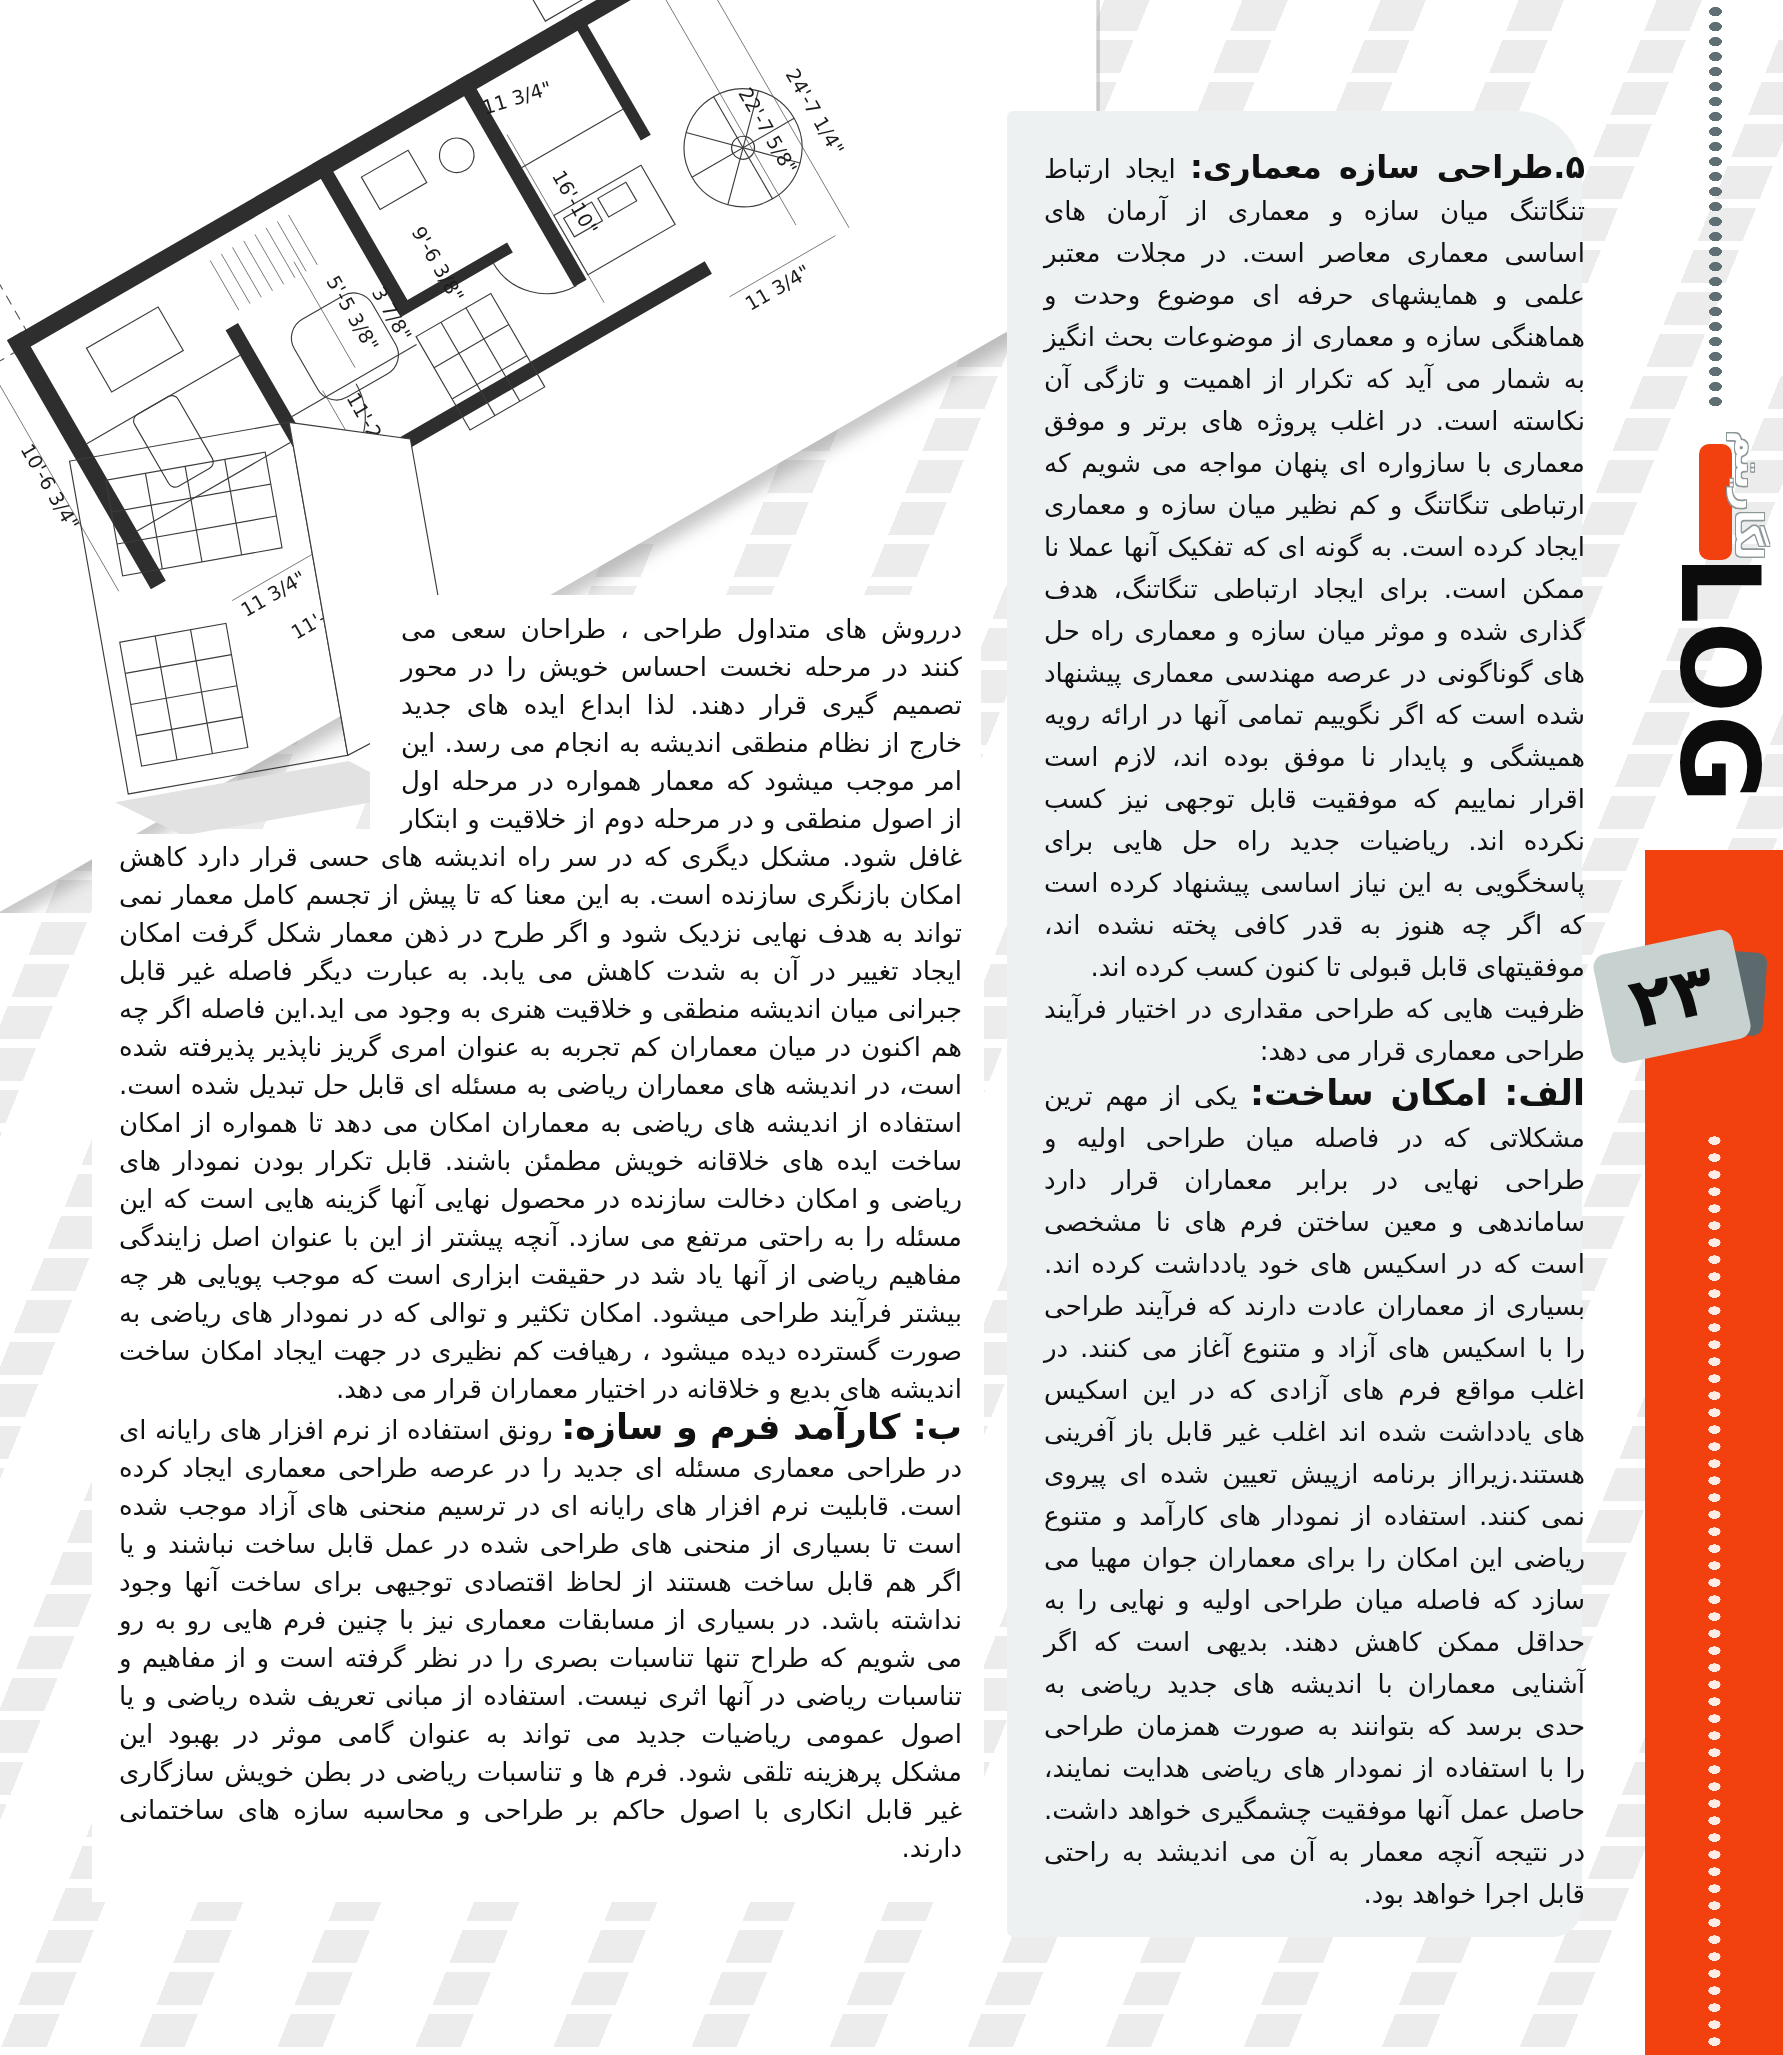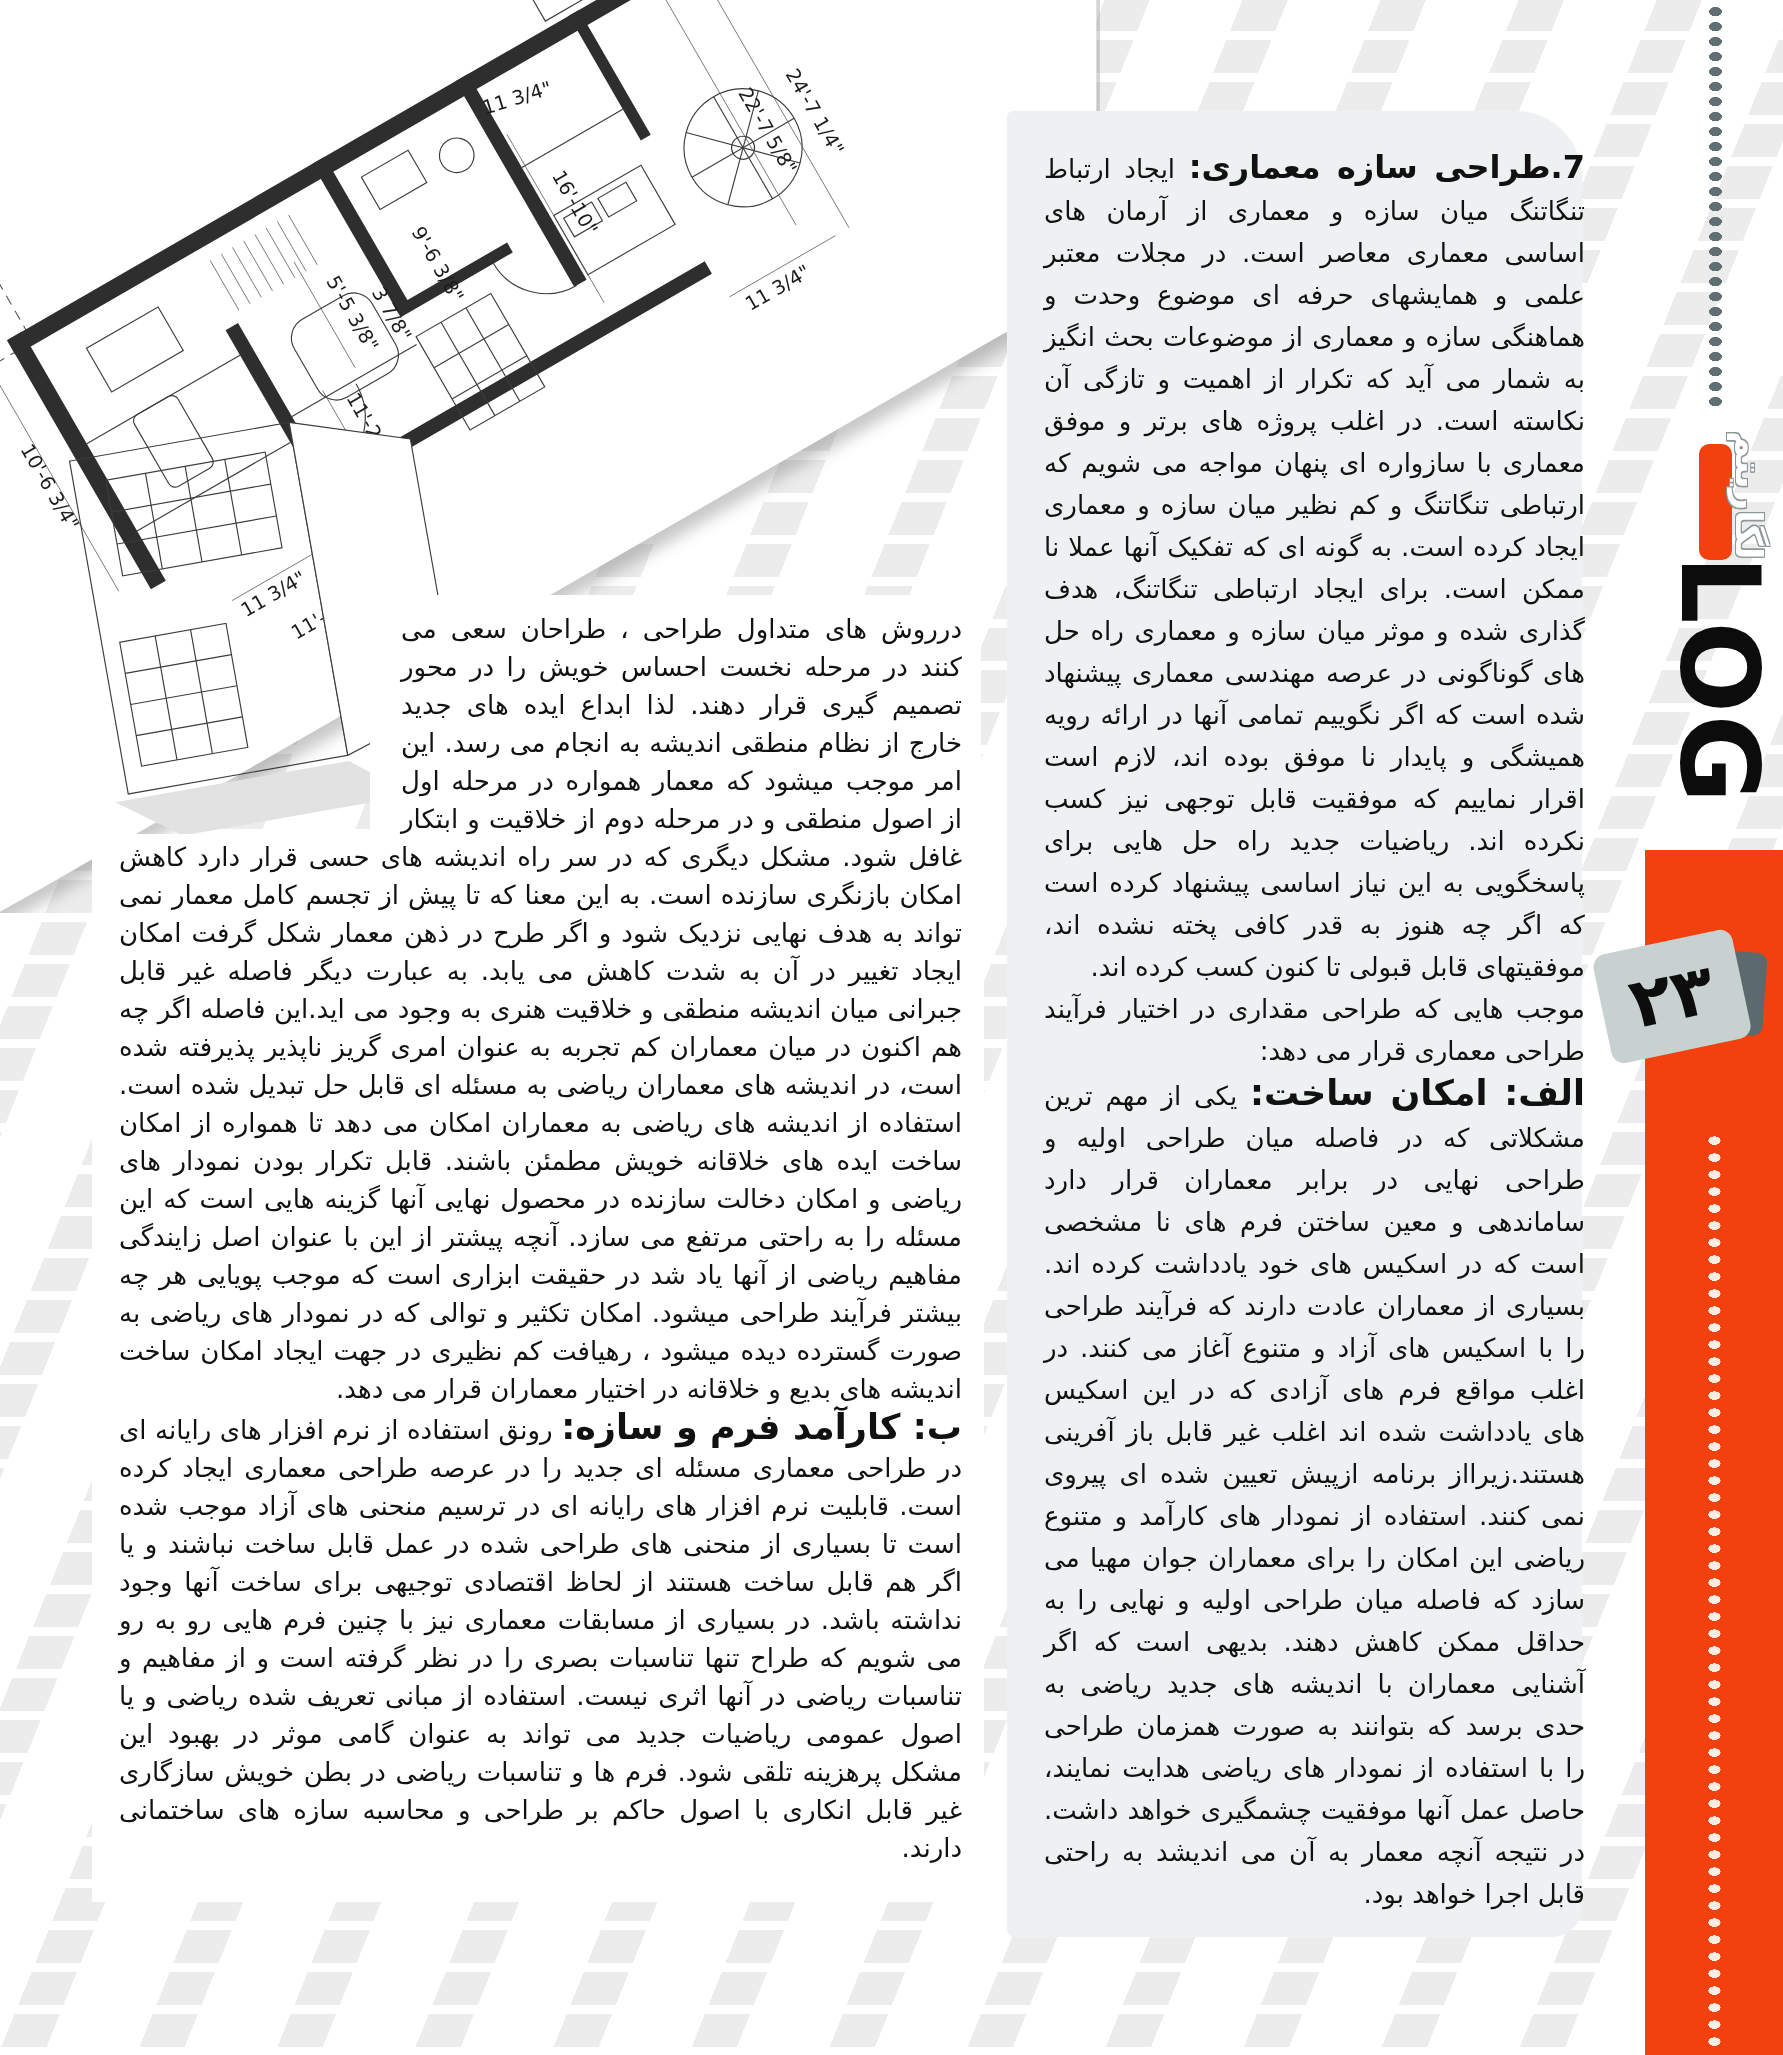--- a/index.html
+++ b/index.html
@@ -175,24 +175,24 @@
 
     <text class="dimtxt" x="705" y="190" transform="rotate(-17 705 190)">11 3/4"</text>
   </svg>
 
   <div class="backA"></div>
   <div class="backB"></div>
 
   <div class="panel"></div>
 
   <div class="rcol" dir="rtl">
-    <b class="h1">7.طراحی سازه معماری:</b>
+    <b class="h1">۵.طراحی سازه معماری:</b>
     <span>ایجاد ارتباط تنگاتنگ میان سازه و معماری از آرمان های اساسی معماری معاصر است. در مجلات معتبر علمی و همایشهای حرفه ای موضوع وحدت و هماهنگی سازه و معماری از موضوعات بحث انگیز به شمار می آید که تکرار از اهمیت و تازگی آن نکاسته است. در اغلب پروژه های برتر و موفق معماری با سازواره ای پنهان مواجه می شویم که ارتباطی تنگاتنگ و کم نظیر میان سازه و معماری ایجاد کرده است. به گونه ای که تفکیک آنها عملا نا ممکن است. برای ایجاد ارتباطی تنگاتنگ، هدف گذاری شده و موثر میان سازه و معماری راه حل های گوناگونی در عرصه مهندسی معماری پیشنهاد شده است که اگر نگوییم تمامی آنها در ارائه رویه همیشگی و پایدار نا موفق بوده اند، لازم است اقرار نماییم که موفقیت قابل توجهی نیز کسب نکرده اند. ریاضیات جدید راه حل هایی برای پاسخگویی به این نیاز اساسی پیشنهاد کرده است که اگر چه هنوز به قدر کافی پخته نشده اند، موفقیتهای قابل قبولی تا کنون کسب کرده اند.</span>
     <br>
-    <span>موجب هایی که طراحی مقداری در اختیار فرآیند طراحی معماری قرار می دهد:</span>
+    <span>ظرفیت هایی که طراحی مقداری در اختیار فرآیند طراحی معماری قرار می دهد:</span>
     <br>
     <b class="h2">الف: امکان ساخت:</b>
     <span>یکی از مهم ترین مشکلاتی که در فاصله میان طراحی اولیه و طراحی نهایی در برابر معماران قرار دارد ساماندهی و معین ساختن فرم های نا مشخصی است که در اسکیس های خود یادداشت کرده اند. بسیاری از معماران عادت دارند که فرآیند طراحی را با اسکیس های آزاد و متنوع آغاز می کنند. در اغلب مواقع فرم های آزادی که در این اسکیس های یادداشت شده اند اغلب غیر قابل باز آفرینی هستند.زیرااز برنامه ازپیش تعیین شده ای پیروی نمی کنند. استفاده از نمودار های کارآمد و متنوع ریاضی این امکان را برای معماران جوان مهیا می سازد که فاصله میان طراحی اولیه و نهایی را به حداقل ممکن کاهش دهند. بدیهی است که اگر آشنایی معماران با اندیشه های جدید ریاضی به حدی برسد که بتوانند به صورت همزمان طراحی را با استفاده از نمودار های ریاضی هدایت نمایند، حاصل عمل آنها موفقیت چشمگیری خواهد داشت. در نتیجه آنچه معمار به آن می اندیشد به راحتی قابل اجرا خواهد بود.</span>
   </div>
 
   <div class="lcol" dir="rtl">
     <span class="spacer"></span>
     <span>درروش های متداول طراحی ، طراحان سعی می کنند در مرحله نخست احساس خویش را در محور تصمیم گیری قرار دهند. لذا ابداع ایده های جدید خارج از نظام منطقی اندیشه به انجام می رسد. این امر موجب میشود که معمار همواره در مرحله اول از اصول منطقی و در مرحله دوم از خلاقیت و ابتکار غافل شود. مشکل دیگری که در سر راه اندیشه های حسی قرار دارد کاهش امکان بازنگری سازنده است. به این معنا که تا پیش از تجسم کامل معمار نمی تواند به هدف نهایی نزدیک شود و اگر طرح در ذهن معمار شکل گرفت امکان ایجاد تغییر در آن به شدت کاهش می یابد. به عبارت دیگر فاصله غیر قابل جبرانی میان اندیشه منطقی و خلاقیت هنری به وجود می اید.این فاصله اگر چه هم اکنون در میان معماران کم تجربه به عنوان امری گریز ناپذیر پذیرفته شده است، در اندیشه های معماران ریاضی به مسئله ای قابل حل تبدیل شده است. استفاده از اندیشه های ریاضی به معماران امکان می دهد تا همواره از امکان ساخت ایده های خلاقانه خویش مطمئن باشند. قابل تکرار بودن نمودار های ریاضی و امکان دخالت سازنده در محصول نهایی آنها گزینه هایی است که این مسئله را به راحتی مرتفع می سازد. آنچه پیشتر از این با عنوان اصل زایندگی مفاهیم ریاضی از آنها یاد شد در حقیقت ابزاری است که موجب پویایی هر چه بیشتر فرآیند طراحی میشود. امکان تکثیر و توالی که در نمودار های ریاضی به صورت گسترده دیده میشود ، رهیافت کم نظیری در جهت ایجاد امکان ساخت اندیشه های بدیع و خلاقانه در اختیار معماران قرار می دهد.</span>
     <br>
     <b class="h2">ب: کارآمد فرم و سازه:</b>

